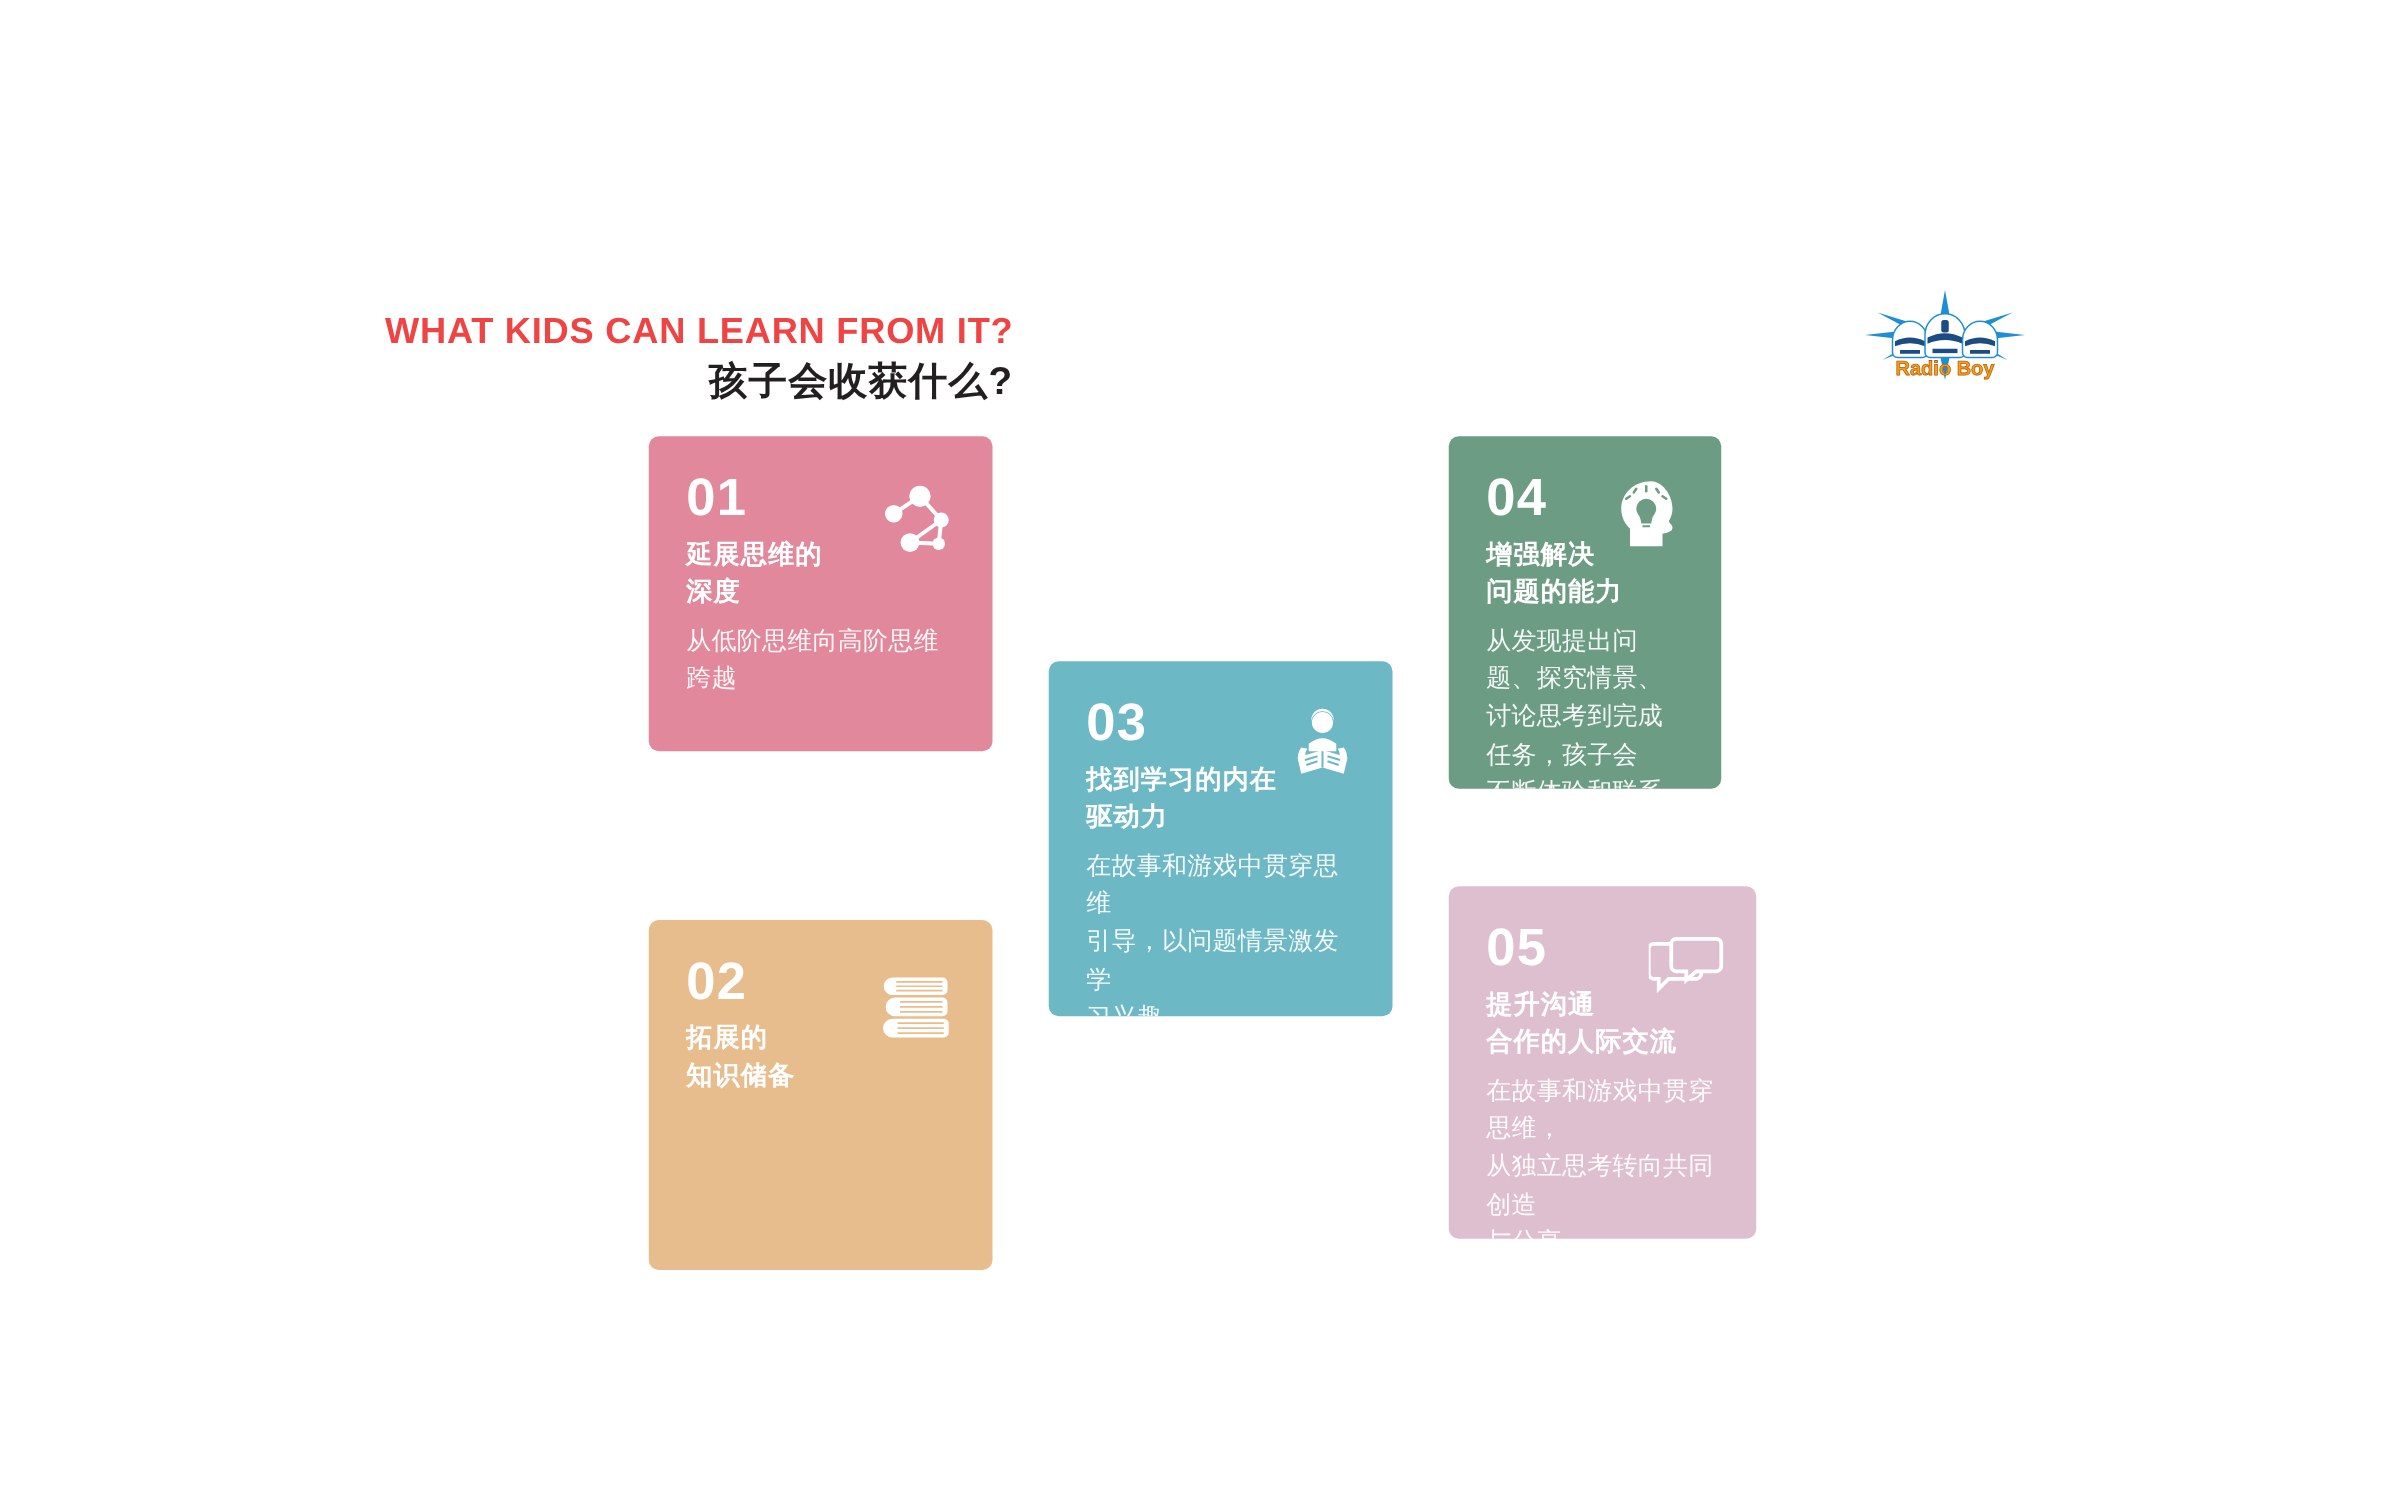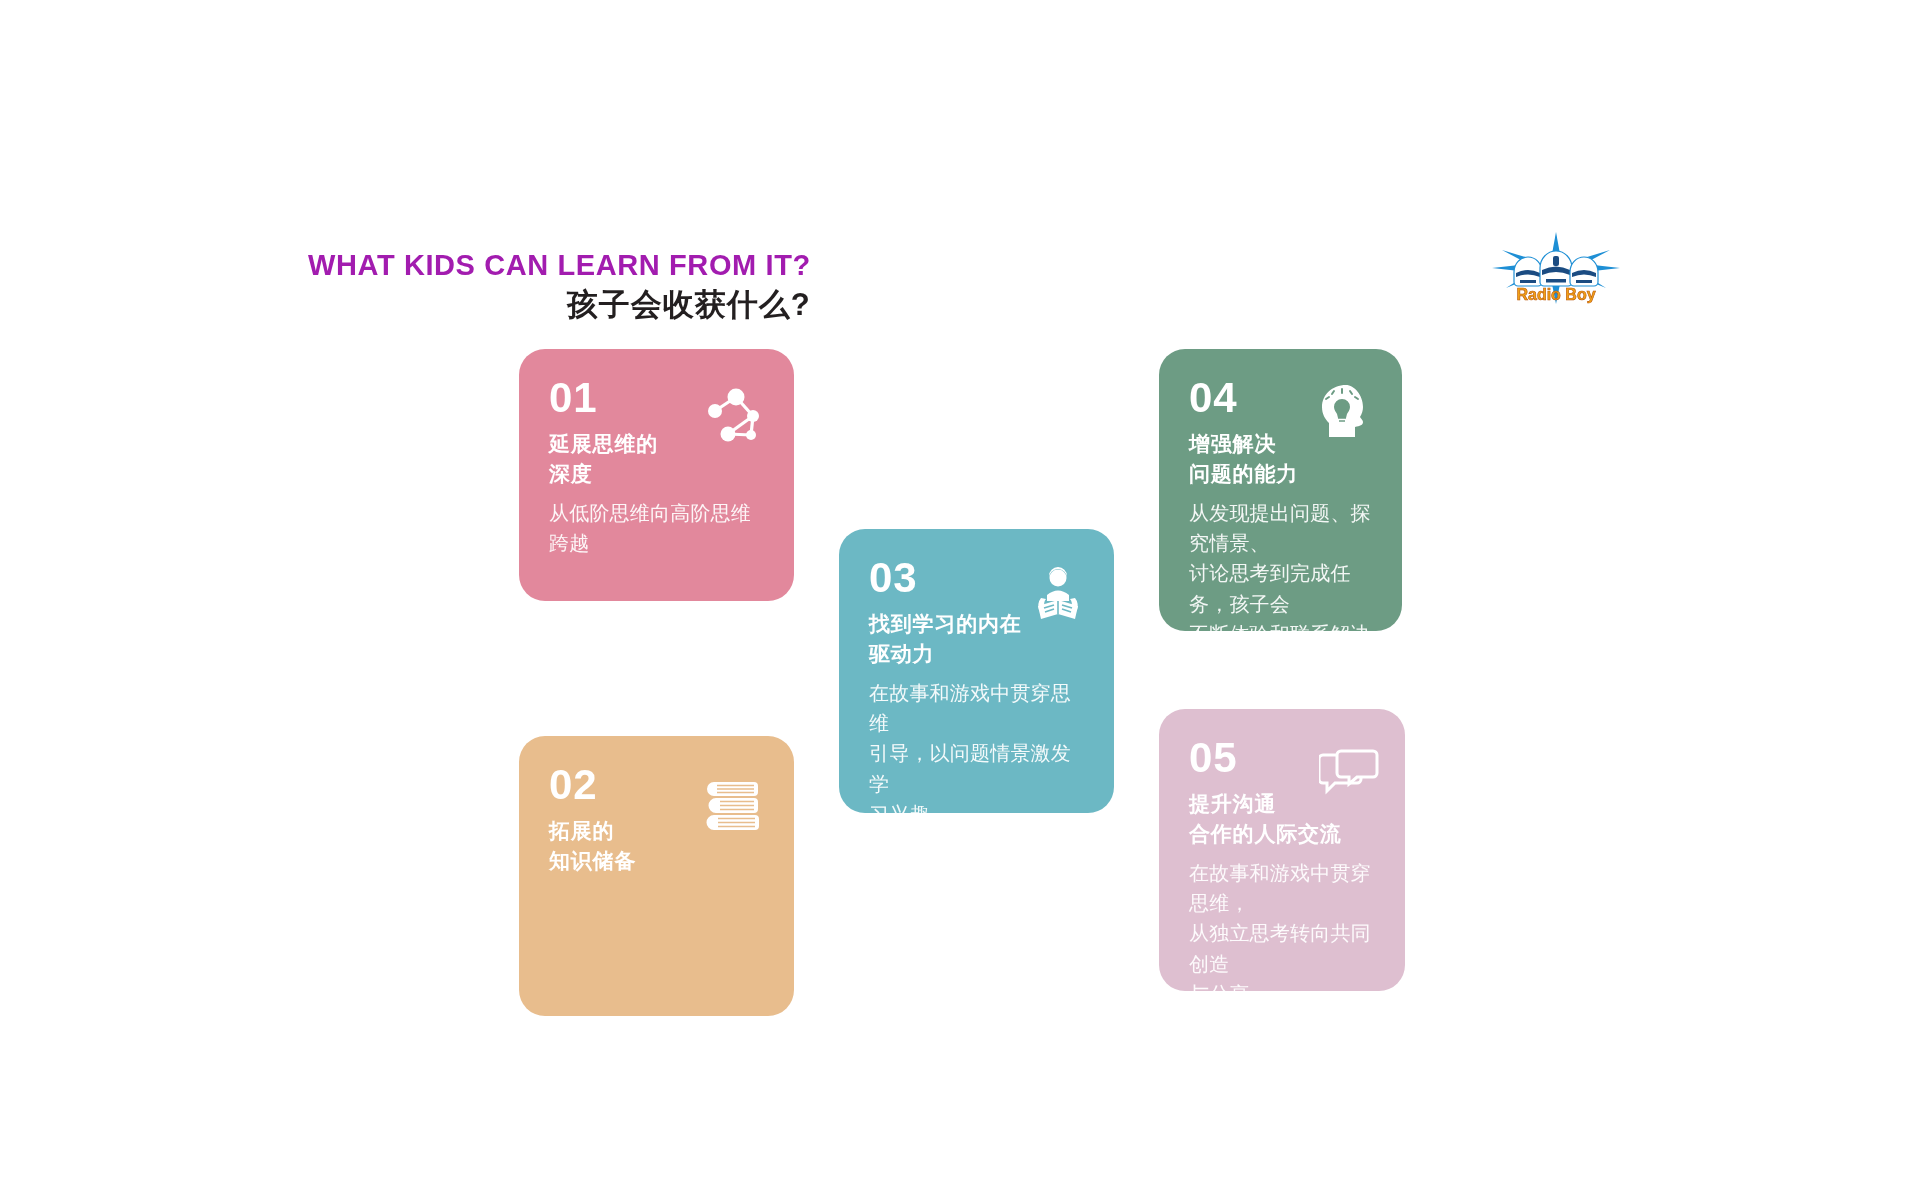--- a/index.html
+++ b/index.html
@@ -48,21 +48,21 @@
     left: 1492px;
     top: 232px;
     width: 128px;
     height: 74px;
   }
   .logo svg { display: block; width: 128px; height: 74px; }
 
   
   .card {
     position: absolute;
-    border-radius: 26px;
+    border-radius: 8px;
     color: #ffffff;
     padding: 28px 30px 26px 30px;
     overflow: hidden;
   }
   .card .num {
     font-size: 42px;
     font-weight: bold;
     line-height: 1;
     letter-spacing: 1px;
     color: #ffffff;
@@ -94,33 +94,33 @@
   
   #card-01 { left: 519px; top: 349px; width: 275px; height: 252px; }
   #card-01 .icon { right: 26px; top: 36px; }
 
   #card-02 { left: 519px; top: 736px; width: 275px; height: 280px; }
   #card-02 .icon { right: 28px; top: 38px; }
 
   #card-03 { left: 839px; top: 529px; width: 275px; height: 284px; }
   #card-03 .icon { right: 26px; top: 36px; }
 
-  #card-04 { left: 1159px; top: 349px; width: 243px; height: 282px; }
+  #card-04 { left: 1159px; top: 349px; width: 218px; height: 282px; }
   #card-04 .icon { right: 26px; top: 32px; }
 
   #card-05 { left: 1159px; top: 709px; width: 246px; height: 282px; }
   #card-05 .icon { right: 26px; top: 40px; }
 </style>
 </head>
 <body>
 
 <div class="slide">
 
   <div class="heading-block">
-    <div class="heading-en" style="color: #a21caf;">WHAT KIDS CAN LEARN FROM IT?</div>
+    <div class="heading-en" style="color: #ef4444;">WHAT KIDS CAN LEARN FROM IT?</div>
     <div class="heading-cn" style="color: rgb(35, 31, 32);">孩子会收获什么?</div>
   </div>
 
   <div class="logo">
     <svg viewBox="0 0 128 74" xmlns="http://www.w3.org/2000/svg">
 
       <g fill="#1E8FD5">
         <polygon points="0,36 44,31 44,41"></polygon>
         <polygon points="128,36 84,31 84,41"></polygon>
         <polygon points="64,0 60,22 68,22"></polygon>

